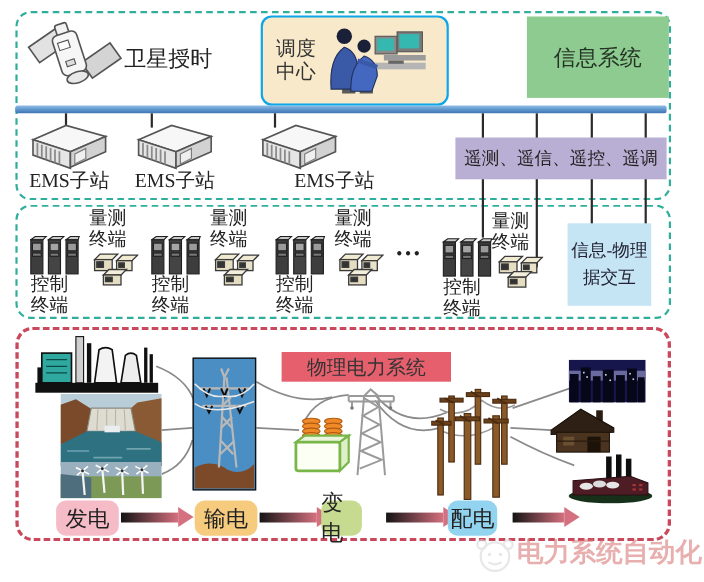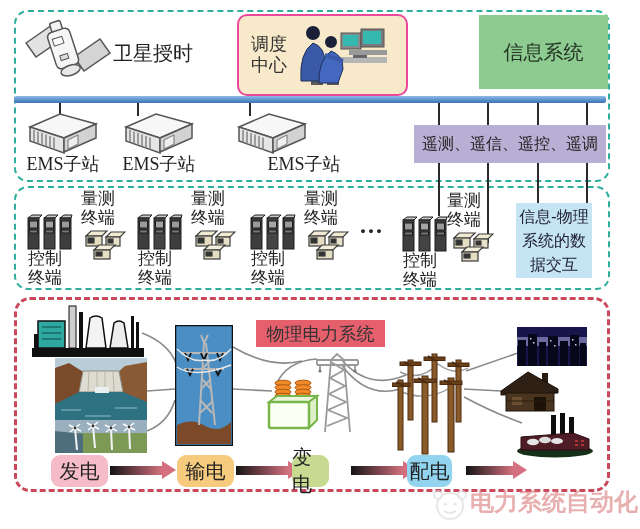--- a/index.html
+++ b/index.html
@@ -10,21 +10,21 @@
 
   
   .cyber-frame{border:2px dashed var(--cyber-border);border-radius:14px;}
   .phys-frame{border:3px dashed var(--physical-border);border-radius:16px;}
 
   
   .bus{background:linear-gradient(180deg,#8fbce4 0%,#5b93cc 55%,#3f73b0 100%);border-radius:2px;z-index:1;}
   .vline{position:absolute;width:2px;background:var(--line-color);z-index:1;}
 
   .label{color:#222;}
-  .dispatch-box{background:var(--dispatch-bg);border:2px solid #ec4899;border-radius:10px;display:flex;align-items:center;z-index:2;}
+  .dispatch-box{background:var(--dispatch-bg);border:2px solid #0ea5e9;border-radius:10px;display:flex;align-items:center;z-index:2;}
   .dispatch-text{font-size:18px;line-height:1.15;color:#333;margin-left:12px;white-space:pre-line;}
   .info-box{background:var(--info-system-bg);font-size:20px;color:#253525;z-index:2;}
   .telemetry-box{background:var(--telemetry-bg);font-size:16px;color:#222;z-index:2;white-space:nowrap;}
   .exchange-box{background:var(--data-exchange-bg);font-size:16px;line-height:1.5;color:#223;
                 display:flex;flex-direction:column;align-items:center;justify-content:center;text-align:center;z-index:2;}
   .term-label{font-size:17px;line-height:1.12;color:#222;z-index:2;}
   .ems-label{font-size:18px;color:#222;text-align:center;z-index:2;}
   .dots{font-size:24px;font-weight:bold;color:#222;letter-spacing:2px;z-index:2;}
 
   .phys-title{background:var(--physical-title-bg);font-size:18px;color:#333;z-index:3;}
@@ -361,21 +361,20 @@
       <use href="#sym-rack"></use>
     </svg>
   <div class="abs term-label" style="left:403px;top:251px;"><span>控制</span><br><span>终端</span></div>
   <div class="abs term-label" style="left:447px;top:191px;z-index:2"><span>量测</span><br><span>终端</span></div>
   <svg class="abs" style="left:452px;top:229px;z-index:2" width="42" height="34">
       <use href="#sym-devices"></use>
     </svg>
 
   <div class="abs exchange-box" style="left:516px;top:203px;width:76px;height:75px;">
     <span>信息-物理</span>
-    <span>系统的数</span>
     <span>据交互</span>
   </div>
 
   <div class="abs phys-frame" style="left:14px;top:297px;width:590px;height:189px;"></div>
 
   <svg class="abs" style="left:14px;top:297px;z-index:0" width="594" height="191">
     <g stroke="#8a8a8a" stroke-width="1.6" fill="none">
       <path d="M128,36 Q154,46 162,66"></path>
       <path d="M133,94 L161,92"></path>
       <path d="M133,134 Q154,126 161,103"></path>
@@ -396,21 +395,21 @@
   <svg class="abs" style="left:55px;top:358px;z-index:1" width="92" height="66">
       <use href="#sym-dam"></use>
     </svg>
   <svg class="abs" style="left:55px;top:420px;z-index:1" width="92" height="33">
       <use href="#sym-wind"></use>
     </svg>
 
   <svg class="abs" style="left:175px;top:325px;z-index:1" width="58" height="121">
       <use href="#sym-towerphoto"></use>
     </svg>
-  <div class="abs phys-title flexc" style="left:256px;top:320px;width:129px;height:27px;">
+  <div class="abs phys-title flexc" style="left:256px;top:320px;width:154px;height:27px;">
     <span>物理电力系统</span>
   </div>
   <svg class="abs" style="left:265px;top:378px;z-index:1" width="56" height="52">
       <use href="#sym-transformer"></use>
     </svg>
   <svg class="abs" style="left:315px;top:352px;z-index:1" width="45" height="82">
       <use href="#sym-lattice"></use>
     </svg>
   <svg class="abs" style="left:392px;top:348px;z-index:1" width="85" height="110">
       <use href="#sym-poles"></use>

